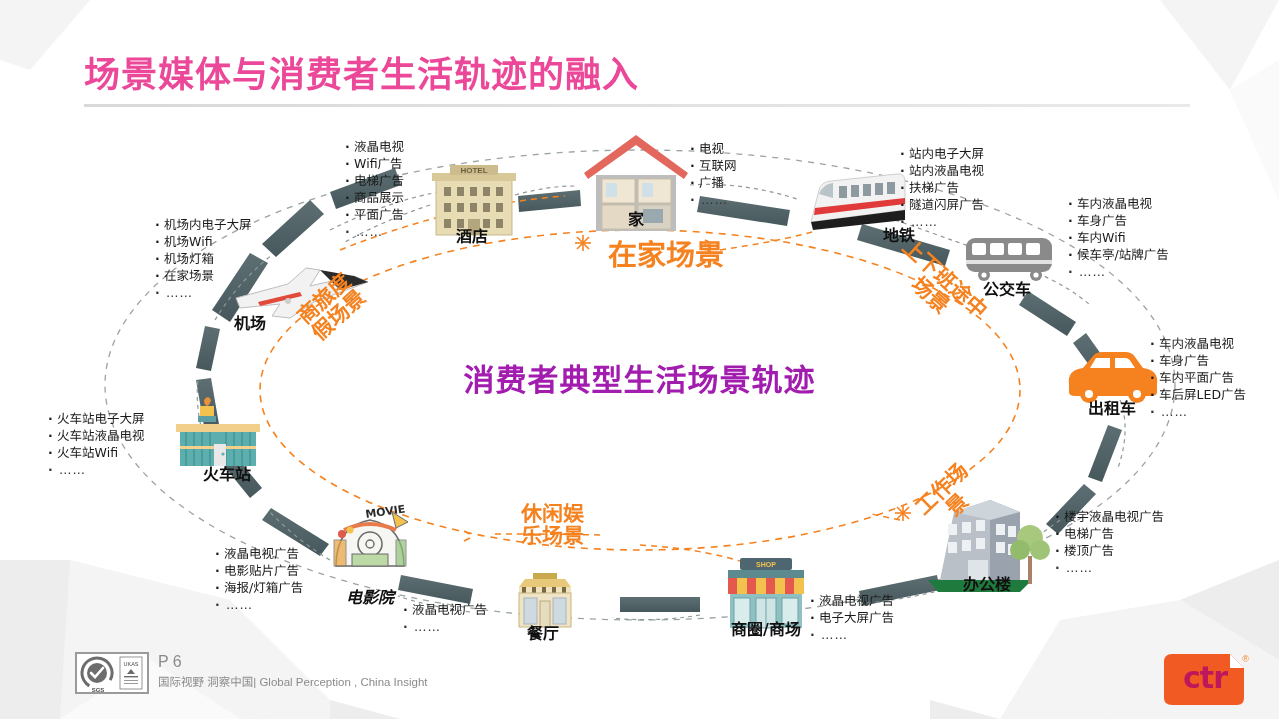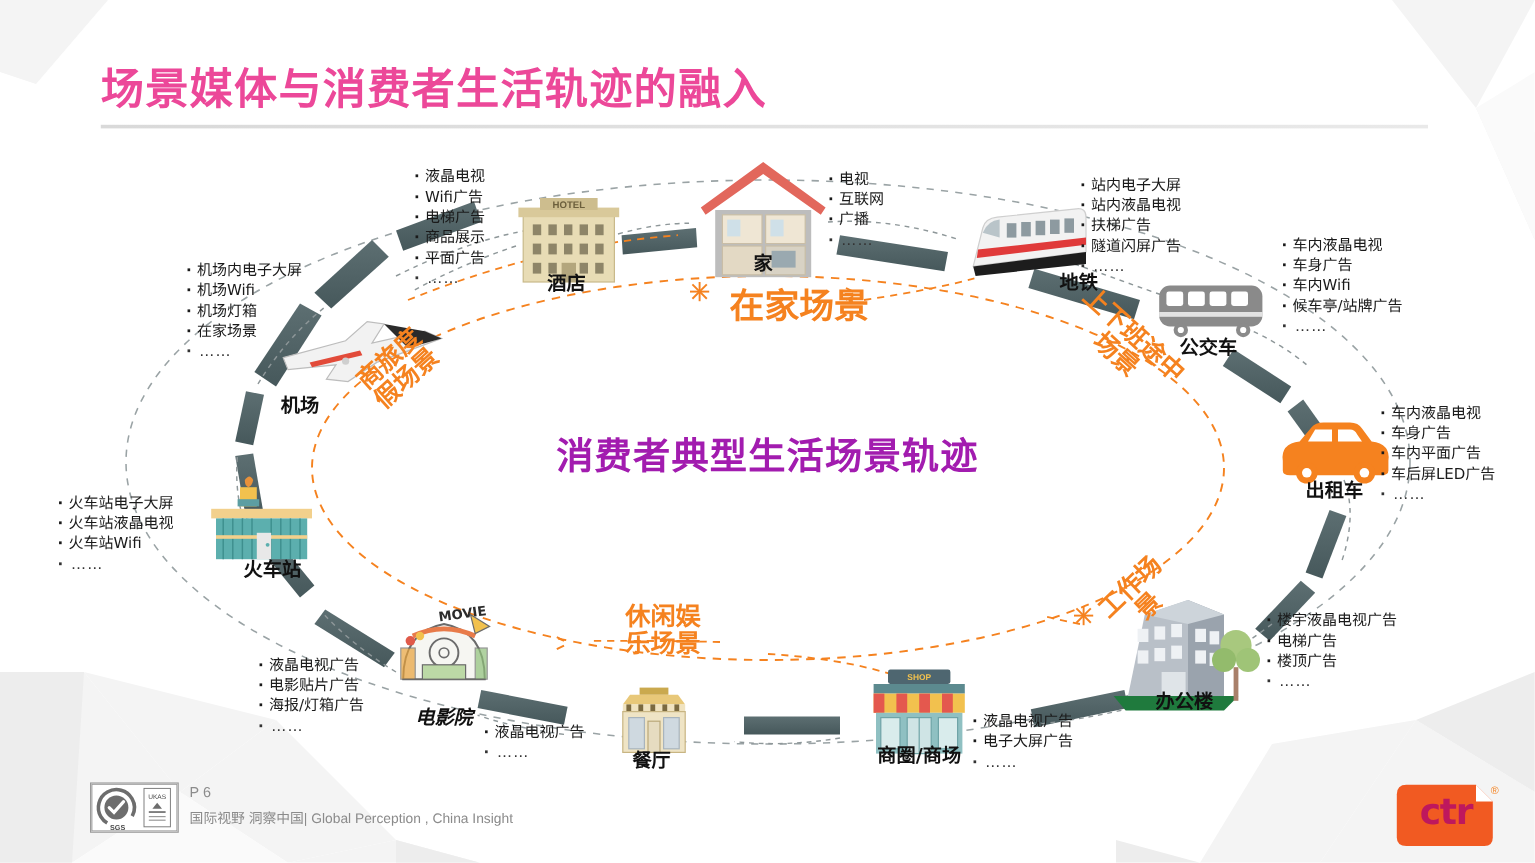--- a/index.html
+++ b/index.html
@@ -52,21 +52,21 @@
     font-size:21px;line-height:1.05;white-space:nowrap;text-align:center;
     font-family:"DejaVu Sans","Liberation Sans",sans-serif;
   }
   #scene-center{
     position:absolute;z-index:9;left:0;right:0;top:355px;text-align:center;
     color:#a21caf;font-weight:bold;font-size:31px;letter-spacing:1px;
     font-family:"DejaVu Sans","Liberation Sans",sans-serif;
   }
   #cert-badge{position:absolute;left:75px;top:652px;width:72px;height:40px;
     border:1px solid #9a9a9a;background:#fff;z-index:8;}
-  #page-num{position:absolute;left:158px;top:653px;font-size:12px;color:#8b8b8b;
+  #page-num{position:absolute;left:158px;top:653px;font-size:16px;color:#8b8b8b;
     font-family:"Liberation Sans",sans-serif;z-index:8;}
   #footer-tag{position:absolute;left:158px;top:673px;font-size:11.5px;color:#8b8b8b;
     white-space:nowrap;font-family:Liberation Sans, sans-serif;z-index:8;}
   #ctr-logo{position:absolute;right:33px;bottom:12px;width:90px;height:55px;z-index:8;}
   #ctr-text{
     position:absolute;right:52px;bottom:24px;color:#be185d;font-size:30px;font-weight:bold;
     letter-spacing:-1px;z-index:9;font-family:"DejaVu Sans","Liberation Sans",sans-serif;
   }
   #ctr-reg{position:absolute;right:30px;bottom:55px;font-size:9px;color:#f5821f;z-index:9;}
 </style>
@@ -451,21 +451,21 @@
     <div class="dots">……</div>
   </div>
 
   <div class="bullets" style="left:48px;top:410px;">
     <div>火车站电子大屏</div>
     <div>火车站液晶电视</div>
     <div>火车站Wifi</div>
     <div class="dots">……</div>
   </div>
 
-  <div class="node" style="left:200px;top:329px;width:100px;">
+  <div class="node" style="left:200px;top:315px;width:100px;">
     <div class="node-label">机场</div>
   </div>
   <div class="node" style="left:422px;top:228px;width:100px;">
     <div class="node-label">酒店</div>
   </div>
   <div class="node" style="left:586px;top:211px;width:100px;">
     <div class="node-label">家</div>
   </div>
   <div class="node" style="left:849px;top:227px;width:100px;">
     <div class="node-label">地铁</div>

